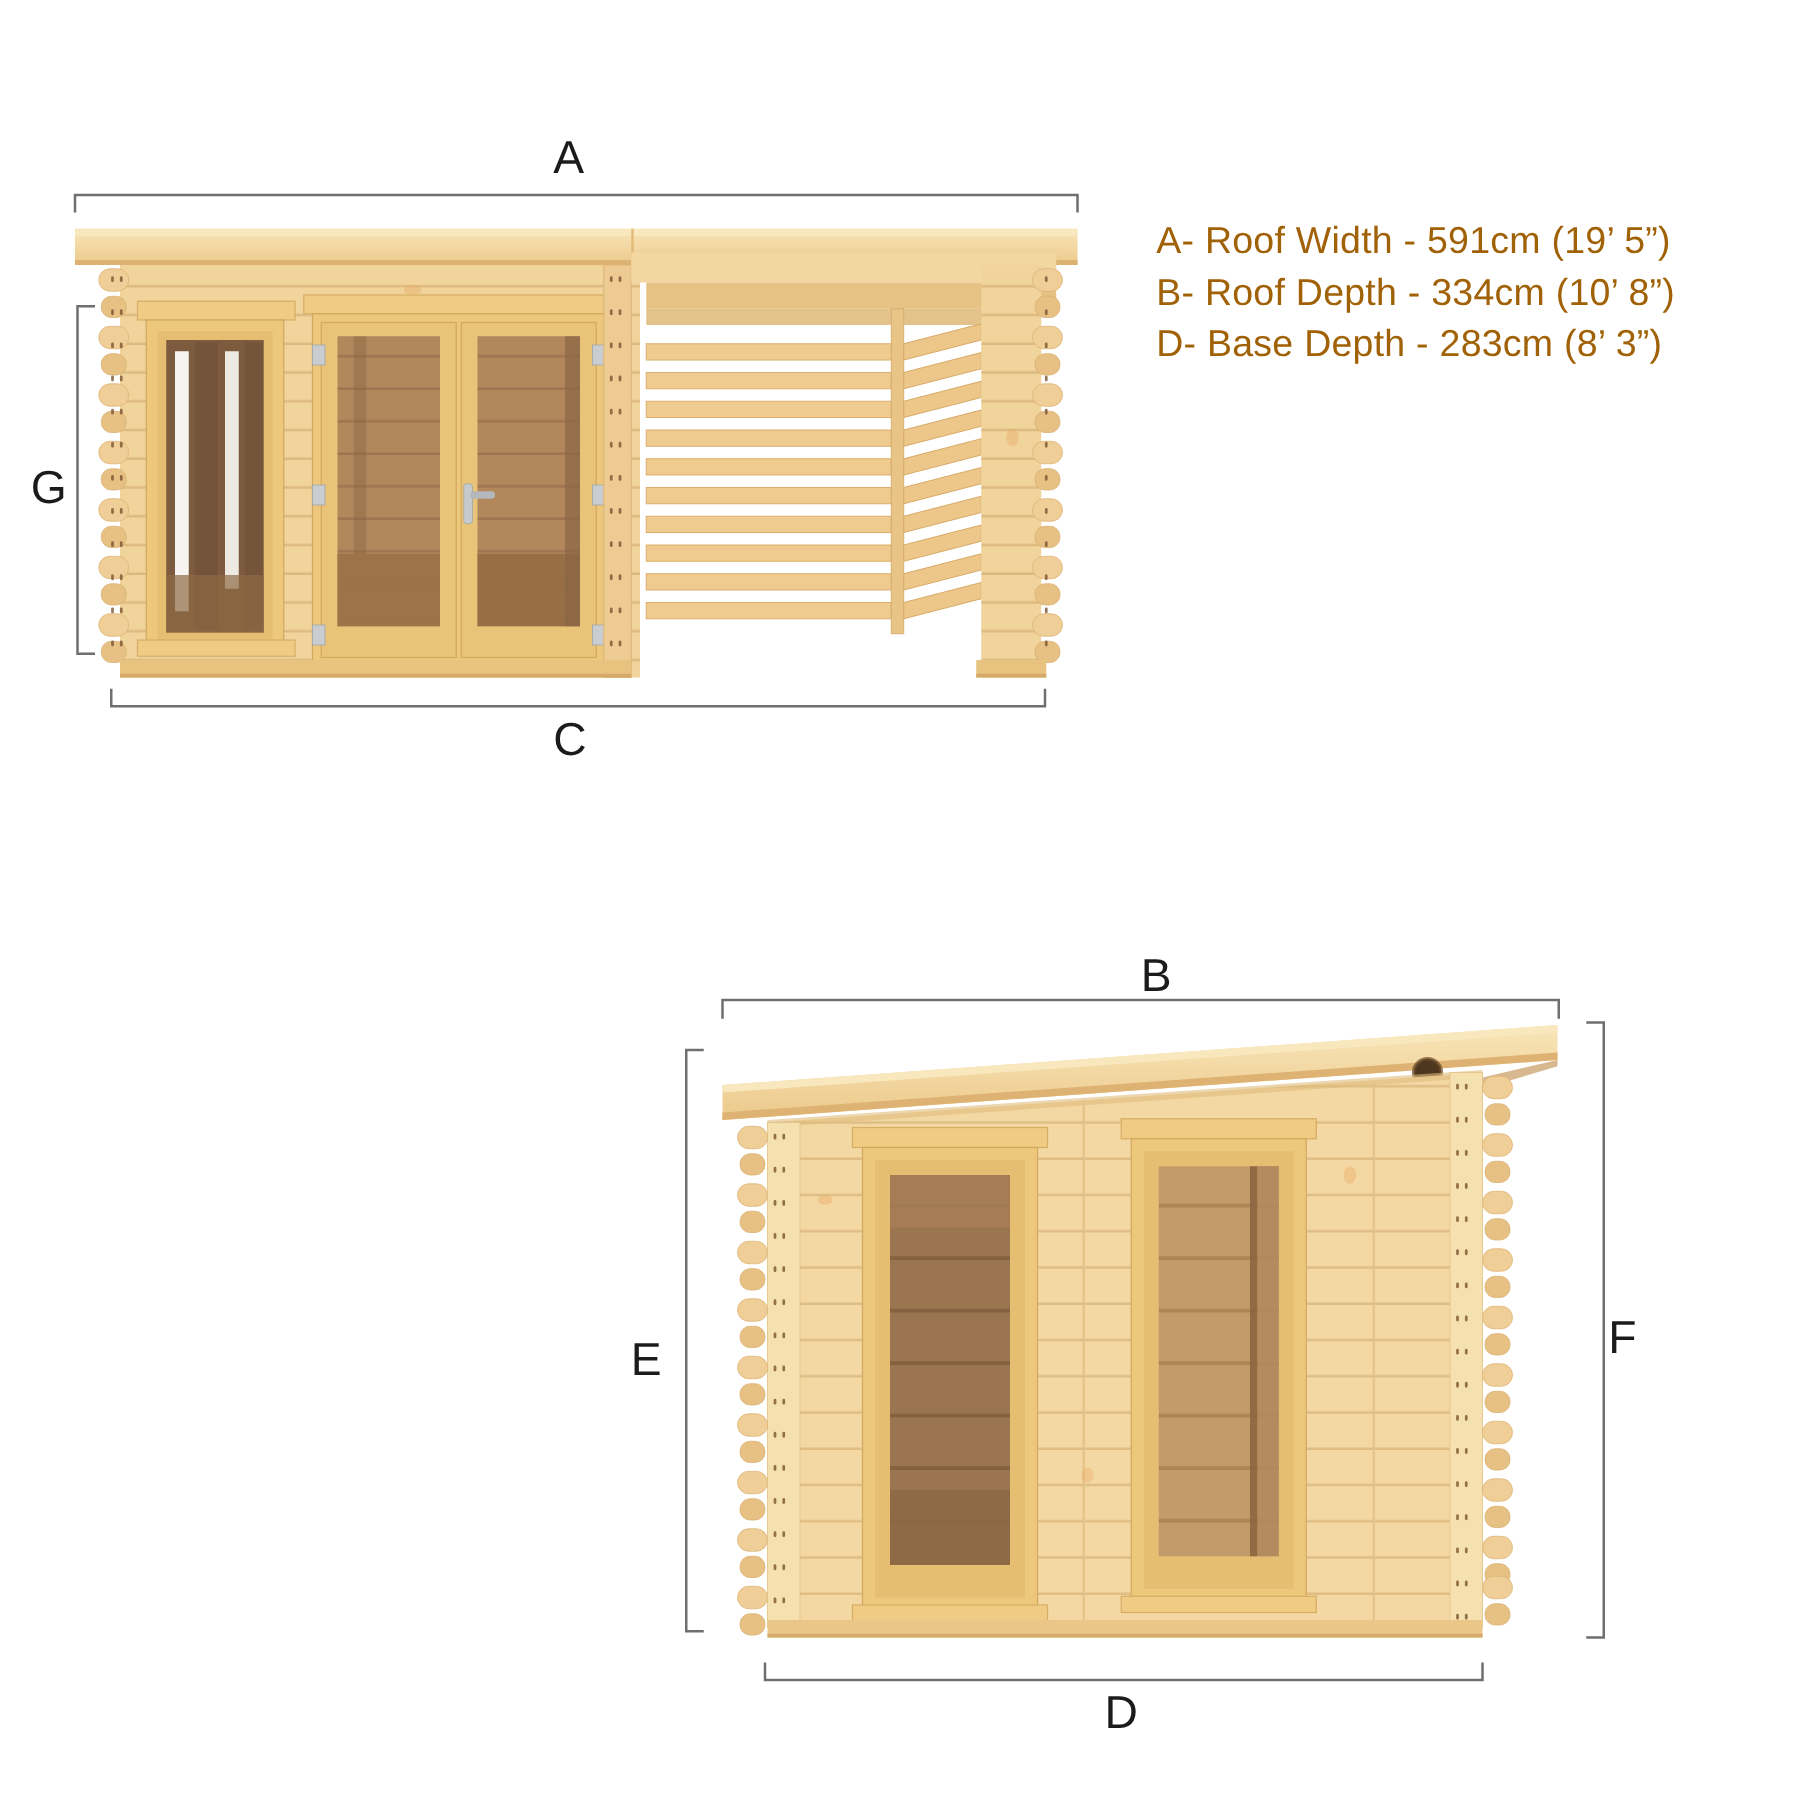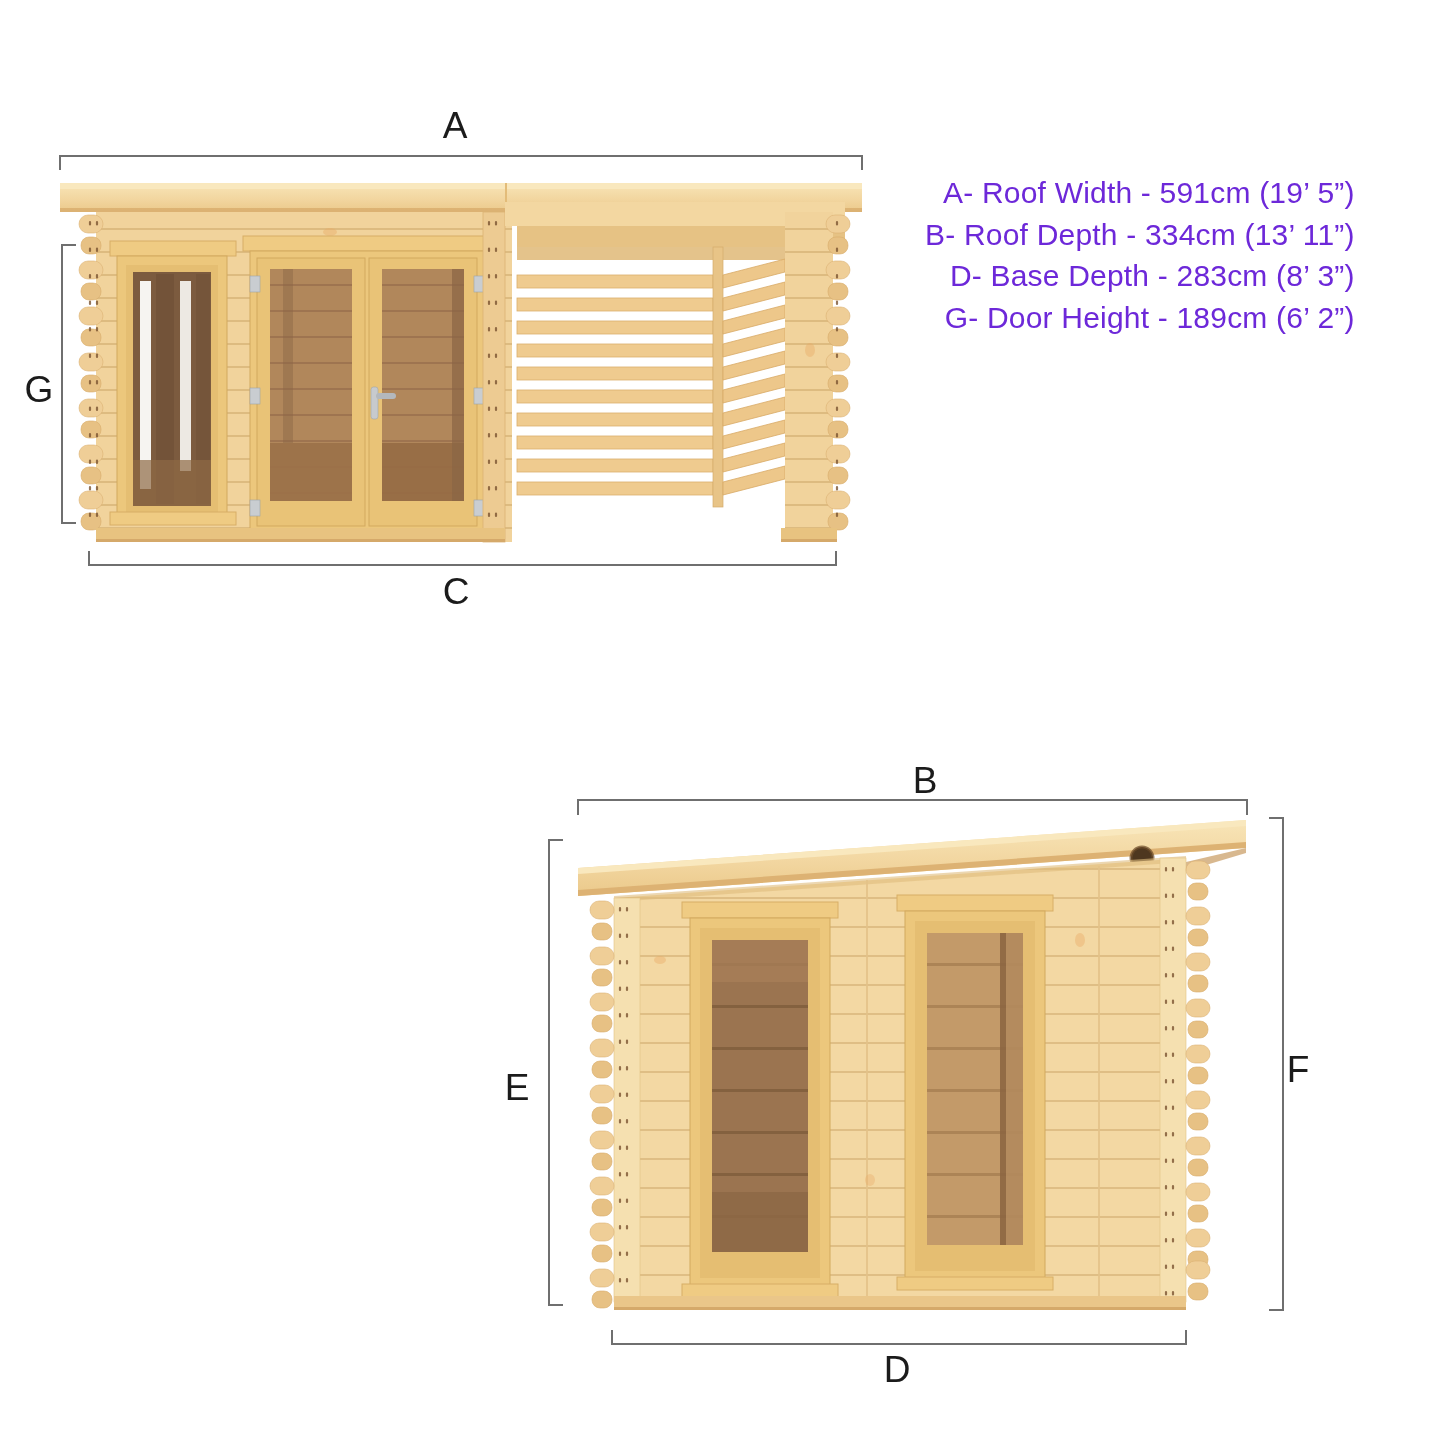--- a/index.html
+++ b/index.html
@@ -10,24 +10,23 @@
     overflow:hidden;
     font-family:"Liberation Sans", sans-serif;
   }
   #scene{position:absolute;left:0;top:0;}
   .legend{
     position:absolute;
     left:925px;
     top:172px;
     font-size:30px;
     line-height:41.5px;
-    color:#6d28d9;
+    color:#a16207;
     white-space:nowrap;
     letter-spacing:0.2px;
-    text-align:right;
   }
   .dim-letter{
     font-family:"Liberation Sans", sans-serif;
     font-size:37px;
     fill:#1b1b1b;
   }
 </style>
 </head>
 <body>
 
@@ -288,17 +287,16 @@
     </g>
     <text class="dim-letter" x="925" y="793" text-anchor="middle">B</text>
     <text class="dim-letter" x="517" y="1100" text-anchor="middle">E</text>
     <text class="dim-letter" x="1298" y="1082" text-anchor="middle">F</text>
     <text class="dim-letter" x="897" y="1382" text-anchor="middle">D</text>
   </g>
 </svg>
 
   <div class="legend">
     <div>A- Roof Width - 591cm (19’ 5”)</div>
-    <div>B- Roof Depth - 334cm (13’ 11”)</div>
+    <div>B- Roof Depth - 334cm (10’ 8”)</div>
     <div>D- Base Depth - 283cm (8’ 3”)</div>
-    <div>G- Door Height - 189cm (6’ 2”)</div>
   </div>
 </div>
 
 </body></html>

